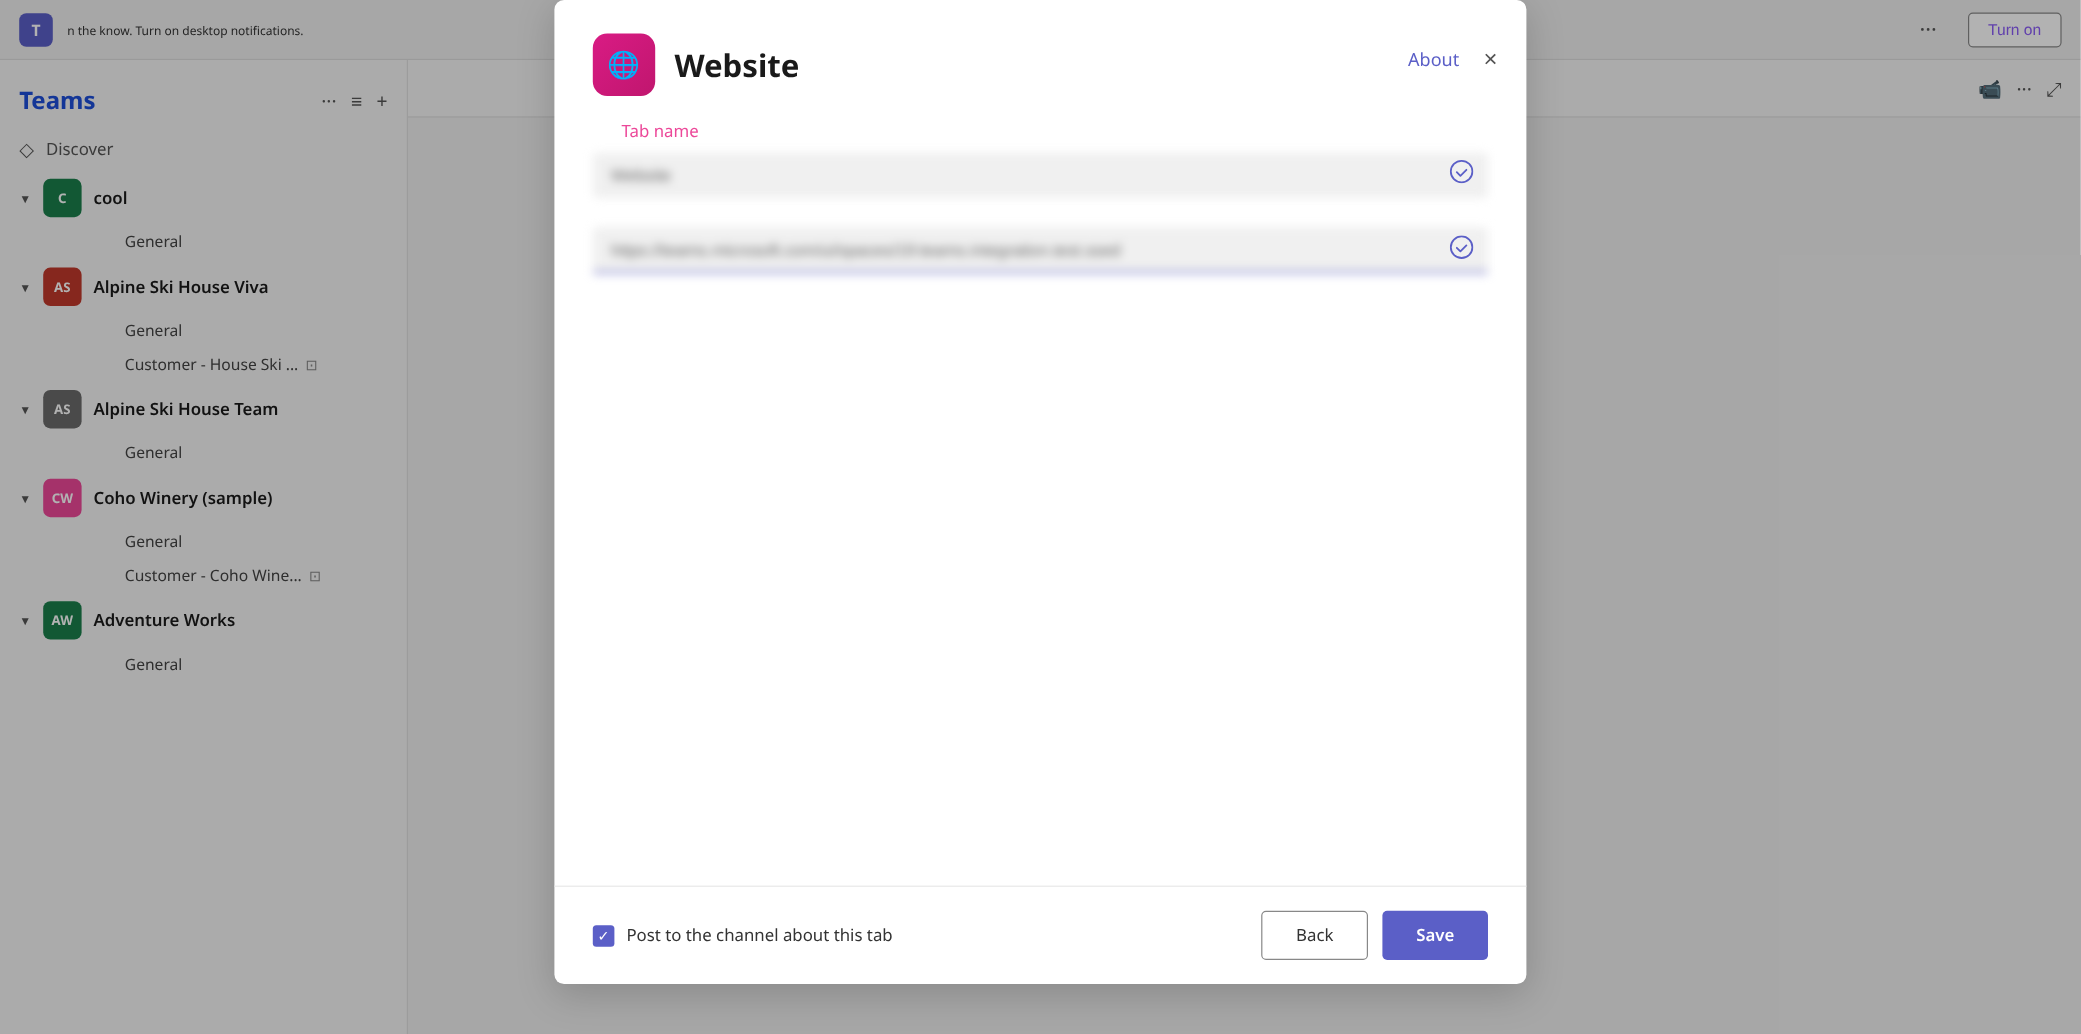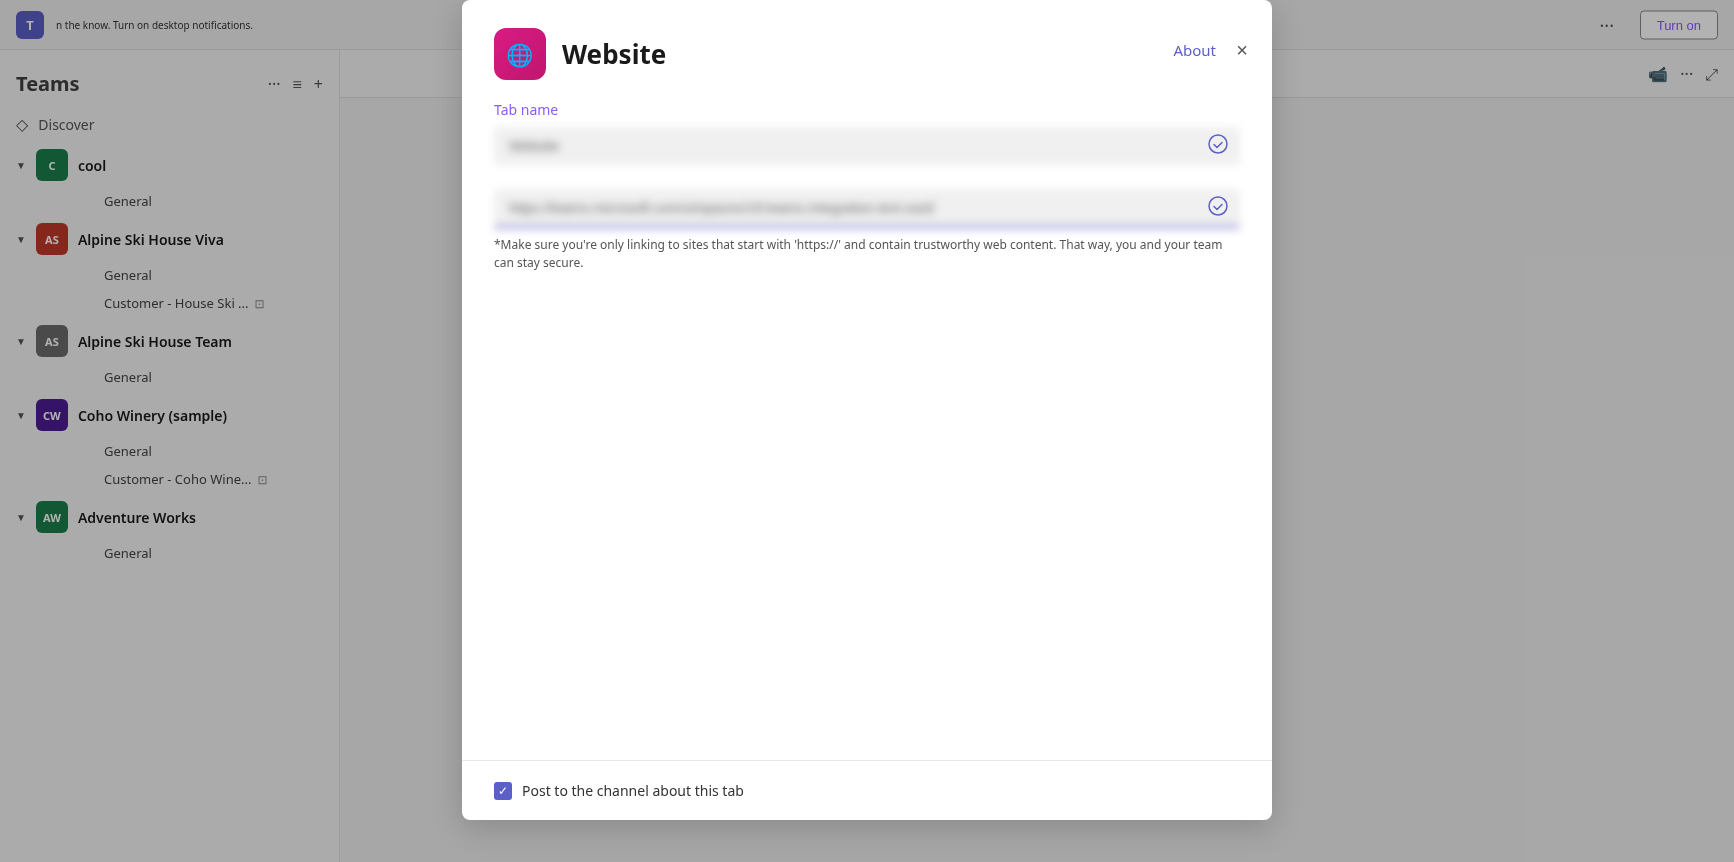--- a/index.html
+++ b/index.html
@@ -87,21 +87,21 @@
     }
     .sidebar-header {
       display: flex;
       align-items: center;
       justify-content: space-between;
       padding: 8px 16px;
     }
     .sidebar-title {
       font-size: 20px;
       font-weight: 700;
-      color: #404040;
+      color: #1d4ed8;
     }
     .sidebar-actions {
       display: flex;
       gap: 12px;
       align-items: center;
     }
     .sidebar-action-icon {
       font-size: 16px;
       color: #555;
       cursor: pointer;
@@ -271,23 +271,24 @@
       padding: 0 32px;
       flex: 1;
       overflow-y: auto;
     }
 
     .form-group {
       margin-bottom: 24px;
     }
     .form-label {
       font-size: 14px;
-      color: #8b5cf6;
+      color: #ec4899;
       margin-bottom: 8px;
       display: block;
+      margin-left: 24px;
     }
     .form-label-required {
       font-size: 14px;
       color: #333;
       margin-bottom: 8px;
       display: block;
     }
     .input-wrapper {
       position: relative;
       display: flex;
@@ -453,21 +454,21 @@
         <span class="team-name">Alpine Ski House Team</span>
       </div>
       <div class="channel-item">
         <span>General</span>
       </div>
     </div>
 
     <div class="team-group">
       <div class="team-item">
         <span class="chevron">▼</span>
-        <div class="team-avatar" style="background:#4c1d95">CW</div>
+        <div class="team-avatar" style="background:#ec4899">CW</div>
         <span class="team-name">Coho Winery (sample)</span>
       </div>
       <div class="channel-item">
         <span>General</span>
       </div>
       <div class="channel-item">
         <span>Customer - Coho Wine...</span>
         <span class="channel-icon">⊡</span>
       </div>
     </div>
@@ -523,28 +524,31 @@
         <div class="form-group">
           <div class="input-wrapper">
             <input class="form-input-url blurred-text" type="text" value="https://teams.microsoft.com/ui/spaces/19:teams.integration.test.ssed" style="">
             <span class="input-check-icon">
               <svg width="20" height="20" viewBox="0 0 20 20" fill="none">
                 <circle cx="10" cy="10" r="9" stroke="#5b5fc7" stroke-width="1.5"></circle>
                 <path d="M6 10.5l3 3 5-5" stroke="#5b5fc7" stroke-width="1.5" stroke-linecap="round" stroke-linejoin="round"></path>
               </svg>
             </span>
           </div>
-          <p class="form-hint">*Make sure you're only linking to sites that start with 'https://' and contain trustworthy web content. That way, you and your team can stay secure.</p>
         </div>
       </div>
 
       <div class="modal-footer">
         <div class="checkbox-group">
           <div class="checkbox">
             <span>✓</span>
           </div>
           <span class="checkbox-label">Post to the channel about this tab</span>
         </div>
+        <div class="footer-actions">
+          <button class="btn-back">Back</button>
+          <button class="btn-save">Save</button>
+        </div>
       </div>
     </div>
   </div>
 
 </div>
 
 </body></html>

